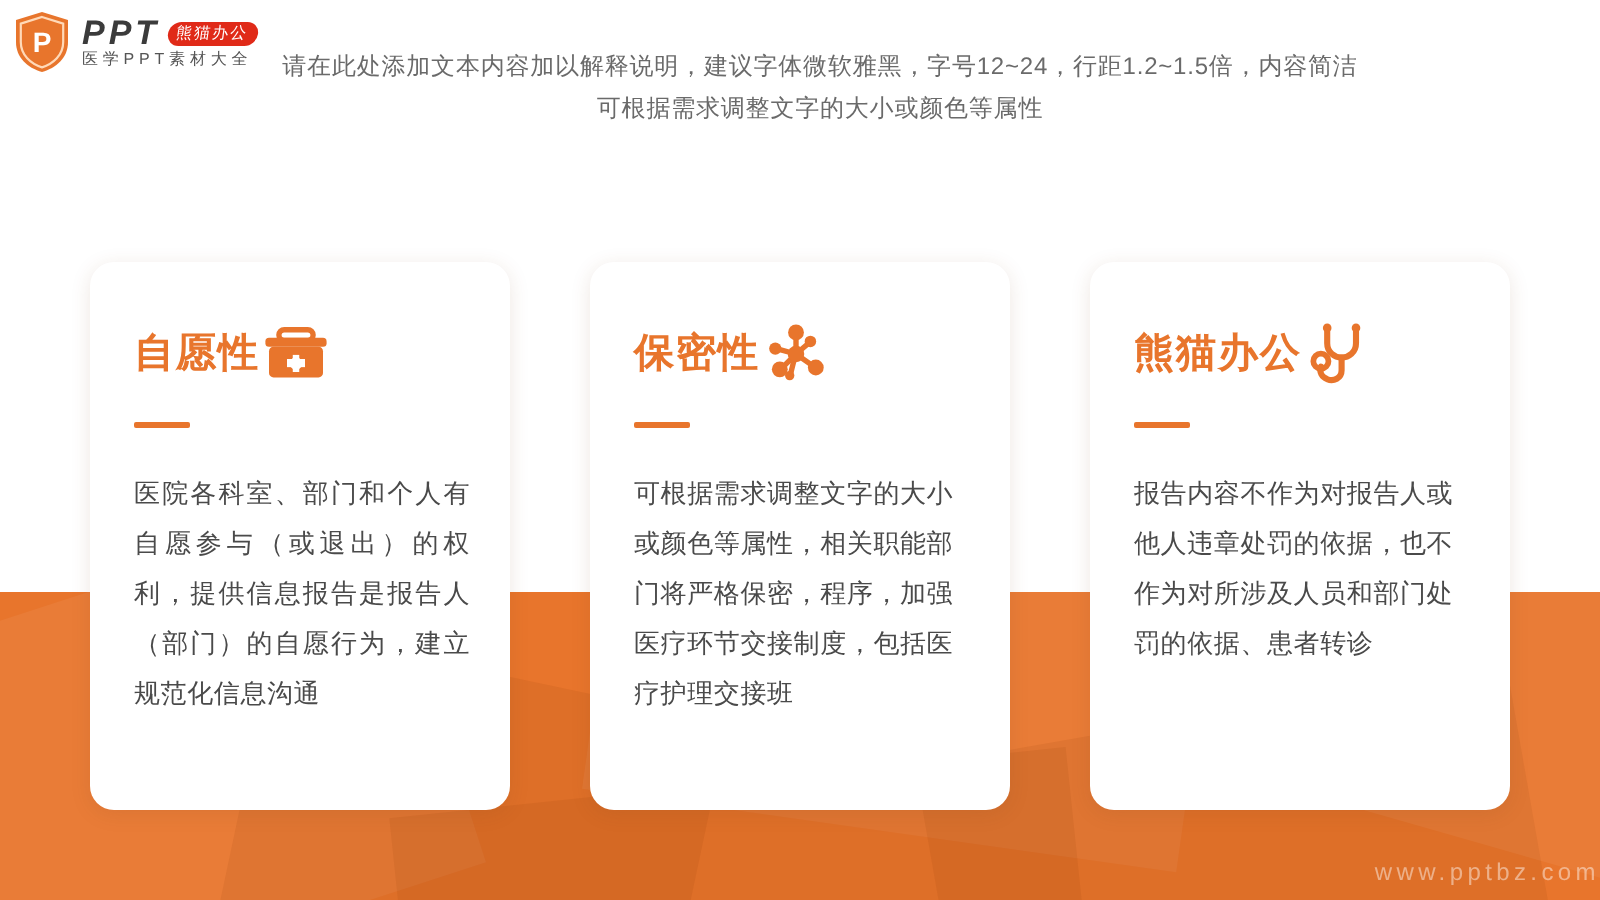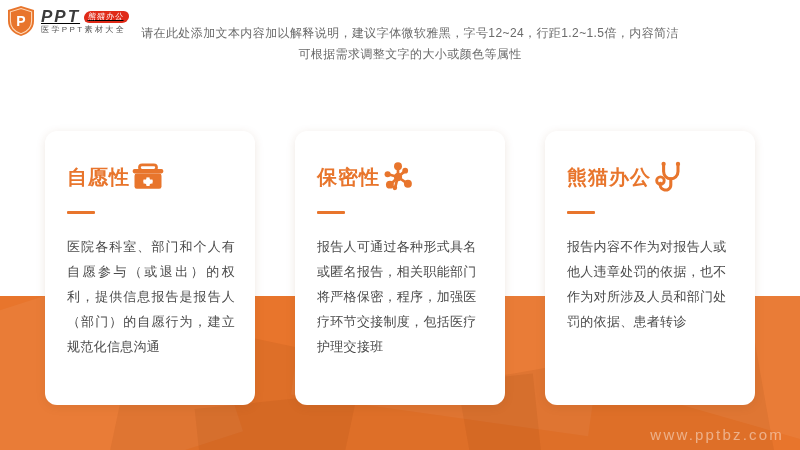--- a/index.html
+++ b/index.html
@@ -38,21 +38,21 @@
   .f6 { left:200px; top:95px;  width:340px; height:120px;
         transform:rotate(-6deg); }
 
   
   #logo {
     position:absolute; left:6px; top:5px;
     display:flex; align-items:center; gap:5px;
   }
   #shield { width:30px; height:32px; flex:none; }
   #logo-text { display:flex; flex-direction:column; gap:1px; }
-  #logo-row1 { display:flex; align-items:center; gap:4px;text-decoration:underline; }
+  #logo-row1 { display:flex; align-items:center; gap:4px; }
   #logo-ppt {
     font-size:17px; font-weight:bold; color:#3b3b3b;
     letter-spacing:2px; line-height:1; font-style:italic;
   }
   #logo-badge {
     background:#E02A18; color:#fff; font-size:8px;
     padding:2px 5px 2px 4px; border-radius:7px;
     letter-spacing:1px; line-height:1; white-space:nowrap;
     transform:skewX(-8deg);
   }
@@ -106,22 +106,22 @@
   .card-body {
     margin-top:21px;
     font-size:13px; color:#4a4a4a;
     line-height:1.92; letter-spacing:0.3px;
     text-align:justify; text-justify:inter-ideograph;
   }
   #card-2 .card-body, #card-3 .card-body { text-align:left; }
 
   
   #watermark {
-    position:absolute; right:16px; bottom:7px;
-    font-size:15px; color:rgba(255,255,255,0.45);
+    position:absolute; right:0; bottom:7px;
+    font-size:12px; color:rgba(255,255,255,0.45);
     letter-spacing:2.2px;
     margin-top:32px;
   }
 </style>
 </head>
 <body>
 
 <div id="bg-white"></div>
 <div id="bg-orange">
   <div class="facet f1"></div>
@@ -189,21 +189,21 @@
         <circle cx="20" cy="20" r="4.6" fill="#E8752C"></circle>
         <circle cx="20" cy="8" r="4.4" fill="#E8752C"></circle>
         <circle cx="8.5" cy="17" r="3.4" fill="#E8752C"></circle>
         <circle cx="11" cy="28.5" r="4.4" fill="#E8752C"></circle>
         <circle cx="31" cy="27.5" r="4.4" fill="#E8752C"></circle>
         <circle cx="28" cy="13" r="3.2" fill="#E8752C"></circle>
         <circle cx="16.5" cy="32" r="2.6" fill="#E8752C"></circle>
       </svg>
     </div>
     <div class="card-rule"></div>
-    <div class="card-body">报告人可通过各种形式具名或匿名报告，相关职能部门将严格保密，程序，加强医疗环节交接制度，包括医疗护理交接班</div>
+    <div class="card-body">可根据需求调整文字的大小或颜色等属性，相关职能部门将严格保密，程序，加强医疗环节交接制度，包括医疗护理交接班</div>
   </div>
 
   <div class="card" id="card-3">
     <div class="card-head">
       <span class="card-title">熊猫办公</span>
       <svg class="card-icon" viewBox="0 0 40 40">
         <g fill="none" stroke="#E8752C" stroke-width="3.4" stroke-linecap="round">
           <path d="M14 6 V14 C14 19 18 22 22 22 C26 22 30 19 30 14 V6"></path>
           <path d="M22 22 V29 C22 33.5 17.5 35.5 14 34
                    C11 32.8 9.5 30 10.5 27"></path>

